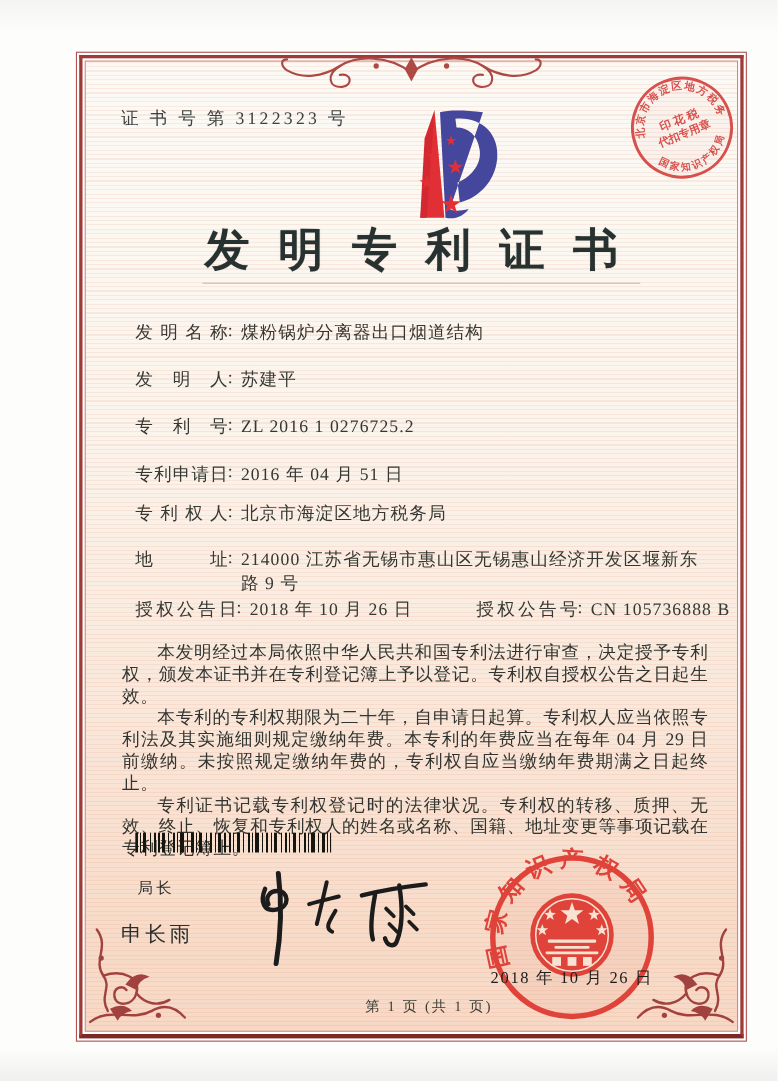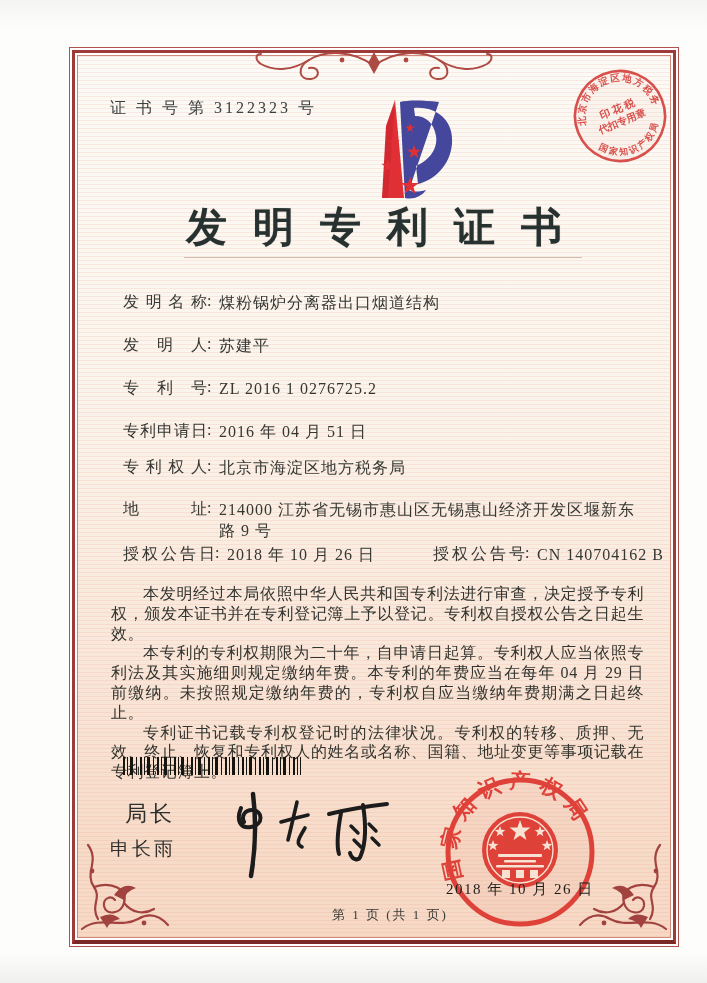--- a/index.html
+++ b/index.html
@@ -41,21 +41,21 @@
 
   
   .body-text { position:absolute; left:33px; right:26px; top:528px; font-size:16px;
                line-height:19.8px; color:#33342f; text-align:justify; }
   .body-text p { text-indent:2em; letter-spacing:0.6px; }
 
   
   .barcode { position:absolute; left:45px; top:701px; width:178px; height:18px;
      background:repeating-linear-gradient(90deg,#15140f 0 2px,transparent 2px 4px,#15140f 4px 5px,
         transparent 5px 7px,#15140f 7px 10px,transparent 10px 13px,#15140f 13px 14px,transparent 14px 17px); }
-  .director-title { position:absolute; left:47px; top:743px; font-size:22px; letter-spacing:3px; color:#2e2f2c;
+  .director-title { position:absolute; left:47px; top:743px; font-size:14px; letter-spacing:3px; color:#2e2f2c;
                     font-family:"Liberation Sans","DejaVu Sans",sans-serif; }
   .director-name  { position:absolute; left:32px; top:780px; font-size:19px; letter-spacing:3px; color:#2e2f2c;
                     font-family:"Liberation Sans","DejaVu Sans",sans-serif; }
   .signature { position:absolute; left:133px; top:728px; }
   .seal { position:absolute; left:352px; top:706px; }
   .seal-date { position:absolute; left:368px; top:824px; font-size:15px; letter-spacing:1.5px; color:#1e1d1a; z-index:5; }
   .page-info { position:absolute; left:0; right:0; top:850px; text-align:center; font-size:13px;
                letter-spacing:2px; color:#3a3b36;padding-left:32px; }
 
   .ornament-top { position:absolute; left:50%; top:-10px; transform:translateX(-50%); }
@@ -141,21 +141,21 @@
           <div class="row r5">
             <span class="flabel">专利权人</span><span class="colon">:</span><span class="fvalue">北京市海淀区地方税务局</span>
           </div>
           <div class="row r6">
             <span class="flabel">地址</span><span class="colon">:</span><span class="fvalue">214000 江苏省无锡市惠山区无锡惠山经济开发区堰新东
 路 9 号</span>
           </div>
           <div class="row r7">
             <span class="flabel">授权公告日</span><span class="colon">:</span><span class="fvalue">2018 年 10 月 26 日</span>
             <span class="pair2">
-              <span class="flabel">授权公告号</span><span class="colon">:</span><span class="fvalue">CN 140704162 B</span>
+              <span class="flabel">授权公告号</span><span class="colon">:</span><span class="fvalue">CN 105736888 B</span>
             </span>
           </div>
 
           <div class="body-text">
             <p>本发明经过本局依照中华人民共和国专利法进行审查，决定授予专利权，颁发本证书并在专利登记簿上予以登记。专利权自授权公告之日起生效。</p>
             <p>本专利的专利权期限为二十年，自申请日起算。专利权人应当依照专利法及其实施细则规定缴纳年费。本专利的年费应当在每年 04 月 29 日前缴纳。未按照规定缴纳年费的，专利权自应当缴纳年费期满之日起终止。</p>
             <p>专利证书记载专利权登记时的法律状况。专利权的转移、质押、无效、终止、恢复和专利权人的姓名或名称、国籍、地址变更等事项记载在专利登记簿上。</p>
           </div>
 
           <div class="barcode"></div>

